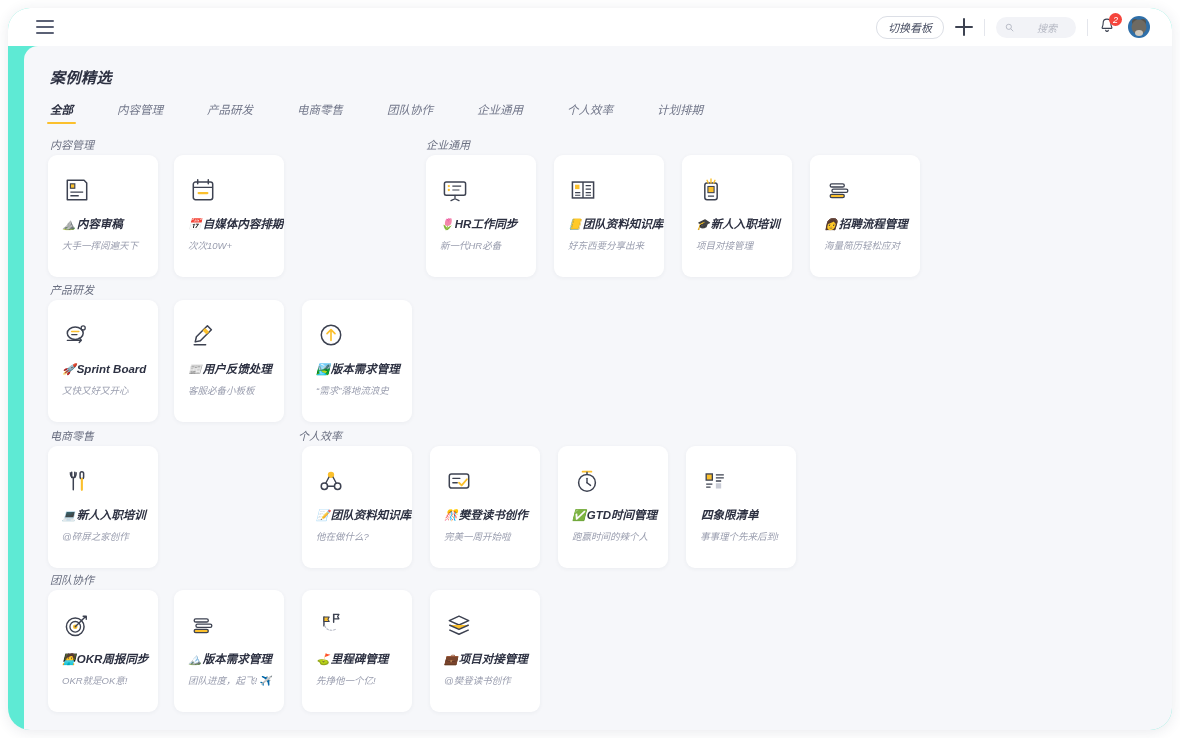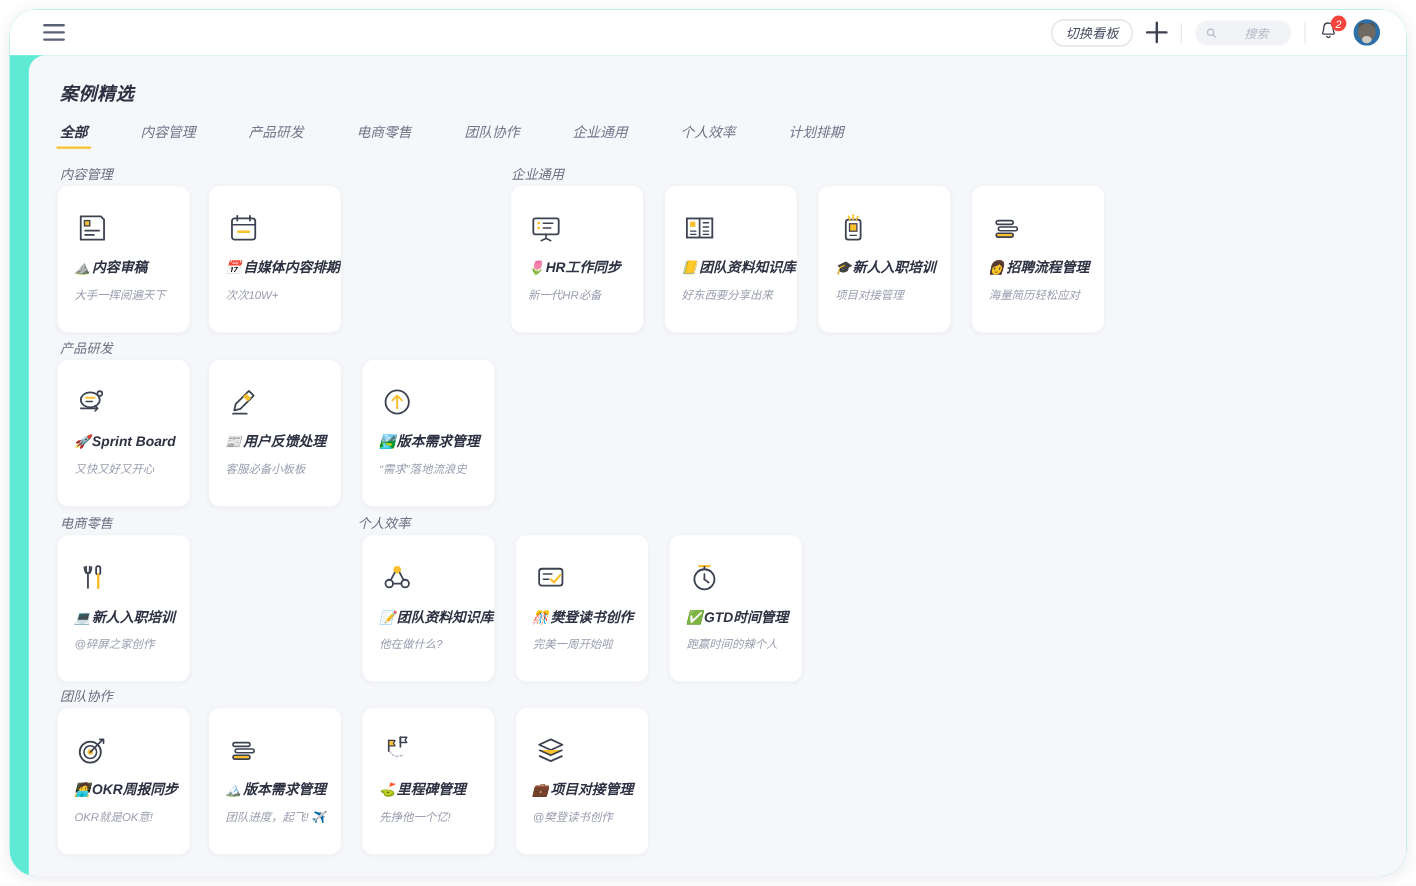--- a/index.html
+++ b/index.html
@@ -393,20 +393,38 @@
             <line x1="17" y1="6.5" x2="17" y2="9.5" stroke="#3d4251" stroke-width="1.6"></line>
           </svg>
         </div>
         <div class="ttl">
           <span class="em">✅</span>
           <span>GTD时间管理</span>
         </div>
         <div class="sub">跑赢时间的辣个人</div>
       </div>
 
+      <div class="card" style="left:662px;top:310px;">
+        <div class="ic">
+          <svg width="30" height="30" viewBox="0 0 34 34">
+            <rect x="7" y="9" width="7" height="7" fill="#fbc02d" stroke="#3d4251" stroke-width="1.5"></rect>
+            <line x1="18" y1="10" x2="27" y2="10" stroke="#3d4251" stroke-width="1.5"></line>
+            <line x1="18" y1="13.5" x2="27" y2="13.5" stroke="#3d4251" stroke-width="1.5"></line>
+            <line x1="18" y1="17" x2="24" y2="17" stroke="#3d4251" stroke-width="1.5"></line>
+            <line x1="7" y1="20.5" x2="14" y2="20.5" stroke="#3d4251" stroke-width="1.5"></line>
+            <line x1="7" y1="24" x2="12" y2="24" stroke="#3d4251" stroke-width="1.5"></line>
+            <rect x="18" y="19.5" width="6" height="6" fill="#c9ccd6"></rect>
+          </svg>
+        </div>
+        <div class="ttl">
+          <span class="em"></span>
+          <span>四象限清单</span>
+        </div>
+        <div class="sub">事事理个先来后到!</div>
+      </div>
 
       <div class="card" style="left:24px;top:454px;">
         <div class="ic">
           <svg width="30" height="30" viewBox="0 0 34 34">
             <circle cx="15" cy="19" r="10" fill="none" stroke="#3d4251" stroke-width="1.7"></circle>
             <circle cx="15" cy="19" r="6" fill="none" stroke="#3d4251" stroke-width="1.5"></circle>
             <circle cx="15" cy="19" r="2.6" fill="#fbc02d"></circle>
             <path d="M15 19L27 7M24 7h3.5v3.5" fill="none" stroke="#3d4251" stroke-width="1.6" stroke-linecap="round" stroke-linejoin="round"></path>
           </svg>
         </div>

